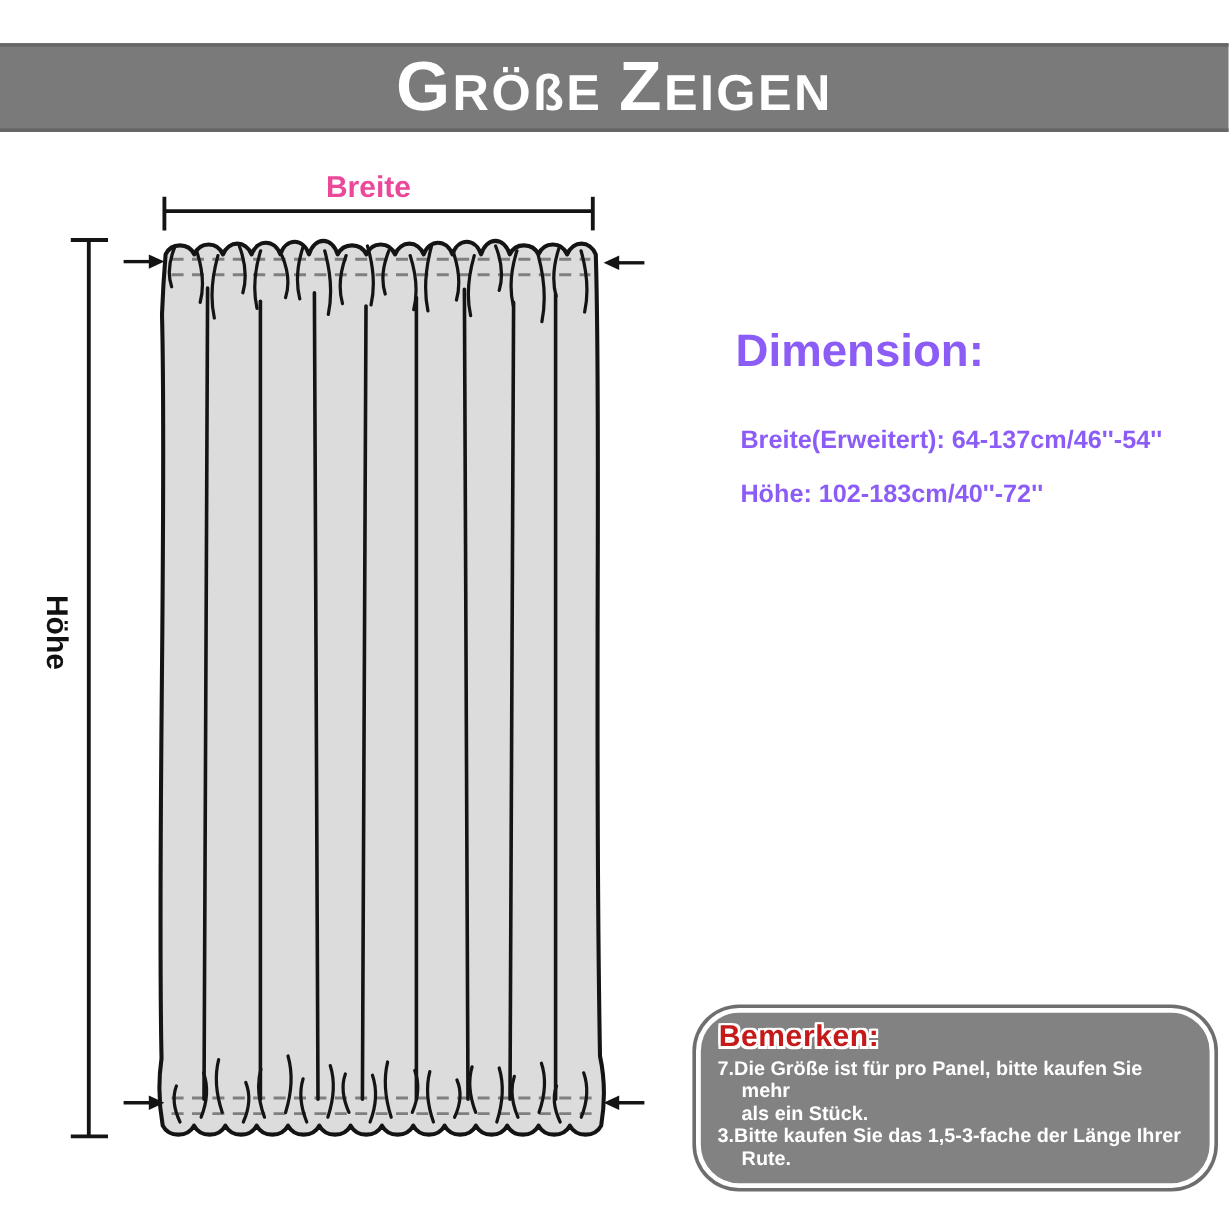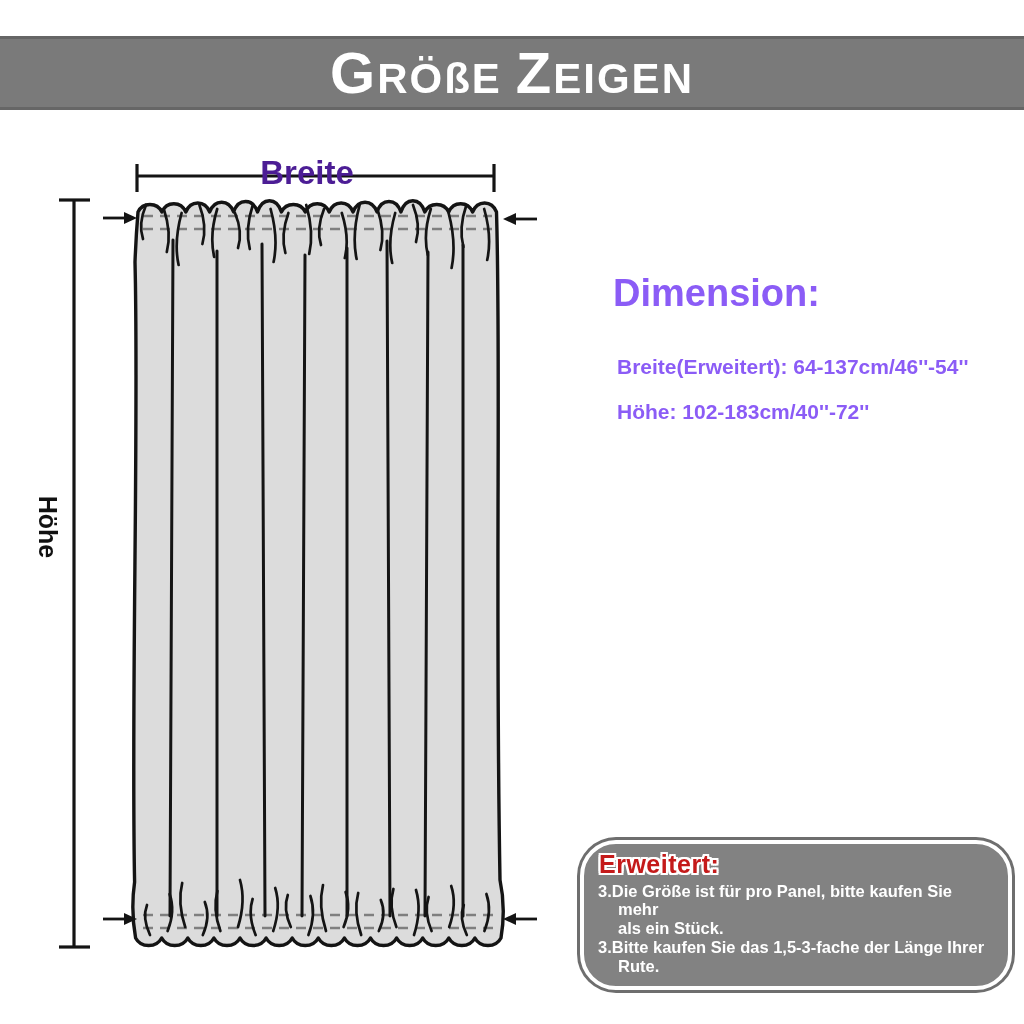--- a/index.html
+++ b/index.html
@@ -1,18 +1,18 @@
 <!DOCTYPE html>
 <html style="--bar-gray: #7a7a7a; --box-gray: #828282; --accent-red: #c41a1a; --curtain-fill: #dcdcdc;"><head>
 <meta charset="utf-8">
 <style>
   html,body{margin:0;padding:0;background:#fff;}
   .page{
     position:relative;width:1024px;height:1024px;overflow:hidden;
-    background:#fff;font-family:"Liberation Sans","DejaVu Sans",sans-serif;
+    background:#fff;font-family:"Liberation Sans","DejaVu Sans",sans-serif;border-radius:13px;
   }
   
   .header-bar{
     position:absolute;left:0;top:36px;width:1024px;height:74px;
     background:var(--bar-gray,#7a7a7a);
     border-top:3px solid #666;border-bottom:3px solid #666;
     box-sizing:border-box;
     display:flex;justify-content:center;align-items:center;
   }
   .header-bar h1{
@@ -26,22 +26,22 @@
   #diagram-svg{position:absolute;left:0;top:0;width:1024px;height:1024px;}
   .measure{stroke:#141414;stroke-width:3.2;fill:none;stroke-linecap:butt;}
   .arrowline{stroke:#141414;stroke-width:2.8;fill:none;}
   .arrowhead{fill:#141414;stroke:none;}
   .dash{stroke:#7f7f7f;stroke-width:2.4;fill:none;stroke-dasharray:10 7;}
   #curtain-outline{fill:var(--curtain-fill,#dcdcdc);stroke:#141414;stroke-width:3.4;stroke-linejoin:round;}
   .fold{stroke:#141414;stroke-width:3;fill:none;stroke-linecap:round;}
   .gather{stroke:#141414;stroke-width:2.7;fill:none;stroke-linecap:round;}
   
   .breite-label{
-    position:absolute;left:127px;top:154px;width:360px;text-align:center;
-    font-size:33px;font-weight:bold;color:#4c1d95;
+    position:absolute;left:127px;top:142px;width:360px;text-align:center;
+    font-size:25px;font-weight:bold;color:#ec4899;
   }
   .hoehe-label{
     position:absolute;left:47px;top:527px;
     transform:translate(-50%,-50%) rotate(90deg);
     font-size:25px;font-weight:bold;color:#111;white-space:nowrap;
   }
   
   .dimension-panel{position:absolute;left:613px;top:272px;width:400px;color:#8b5cf6;}
   .dimension-panel h2{margin:0 0 36px 0;font-size:38px;font-weight:bold;}
   .spec{margin:0 0 12px 4px;font-size:21px;font-weight:bold;line-height:1.55;white-space:nowrap;}
@@ -169,22 +169,22 @@
   <div class="breite-label">Breite</div>
   <div class="hoehe-label">Höhe</div>
 
   <div class="dimension-panel">
     <h2>Dimension:</h2>
     <p class="spec">Breite(Erweitert): 64-137cm/46''-54''</p>
     <p class="spec">Höhe: 102-183cm/40''-72''</p>
   </div>
 
   <div class="notes-box">
-    <div class="notes-title">Erweitert:</div>
+    <div class="notes-title">Bemerken:</div>
     <div>
-      <div class="note-item">3.Die Größe ist für pro Panel, bitte kaufen Sie mehr
+      <div class="note-item">7.Die Größe ist für pro Panel, bitte kaufen Sie mehr
 als ein Stück.</div>
       <div class="note-item">3.Bitte kaufen Sie das 1,5-3-fache der Länge Ihrer
 Rute.</div>
     </div>
   </div>
 
 </div>
 
 </body></html>

